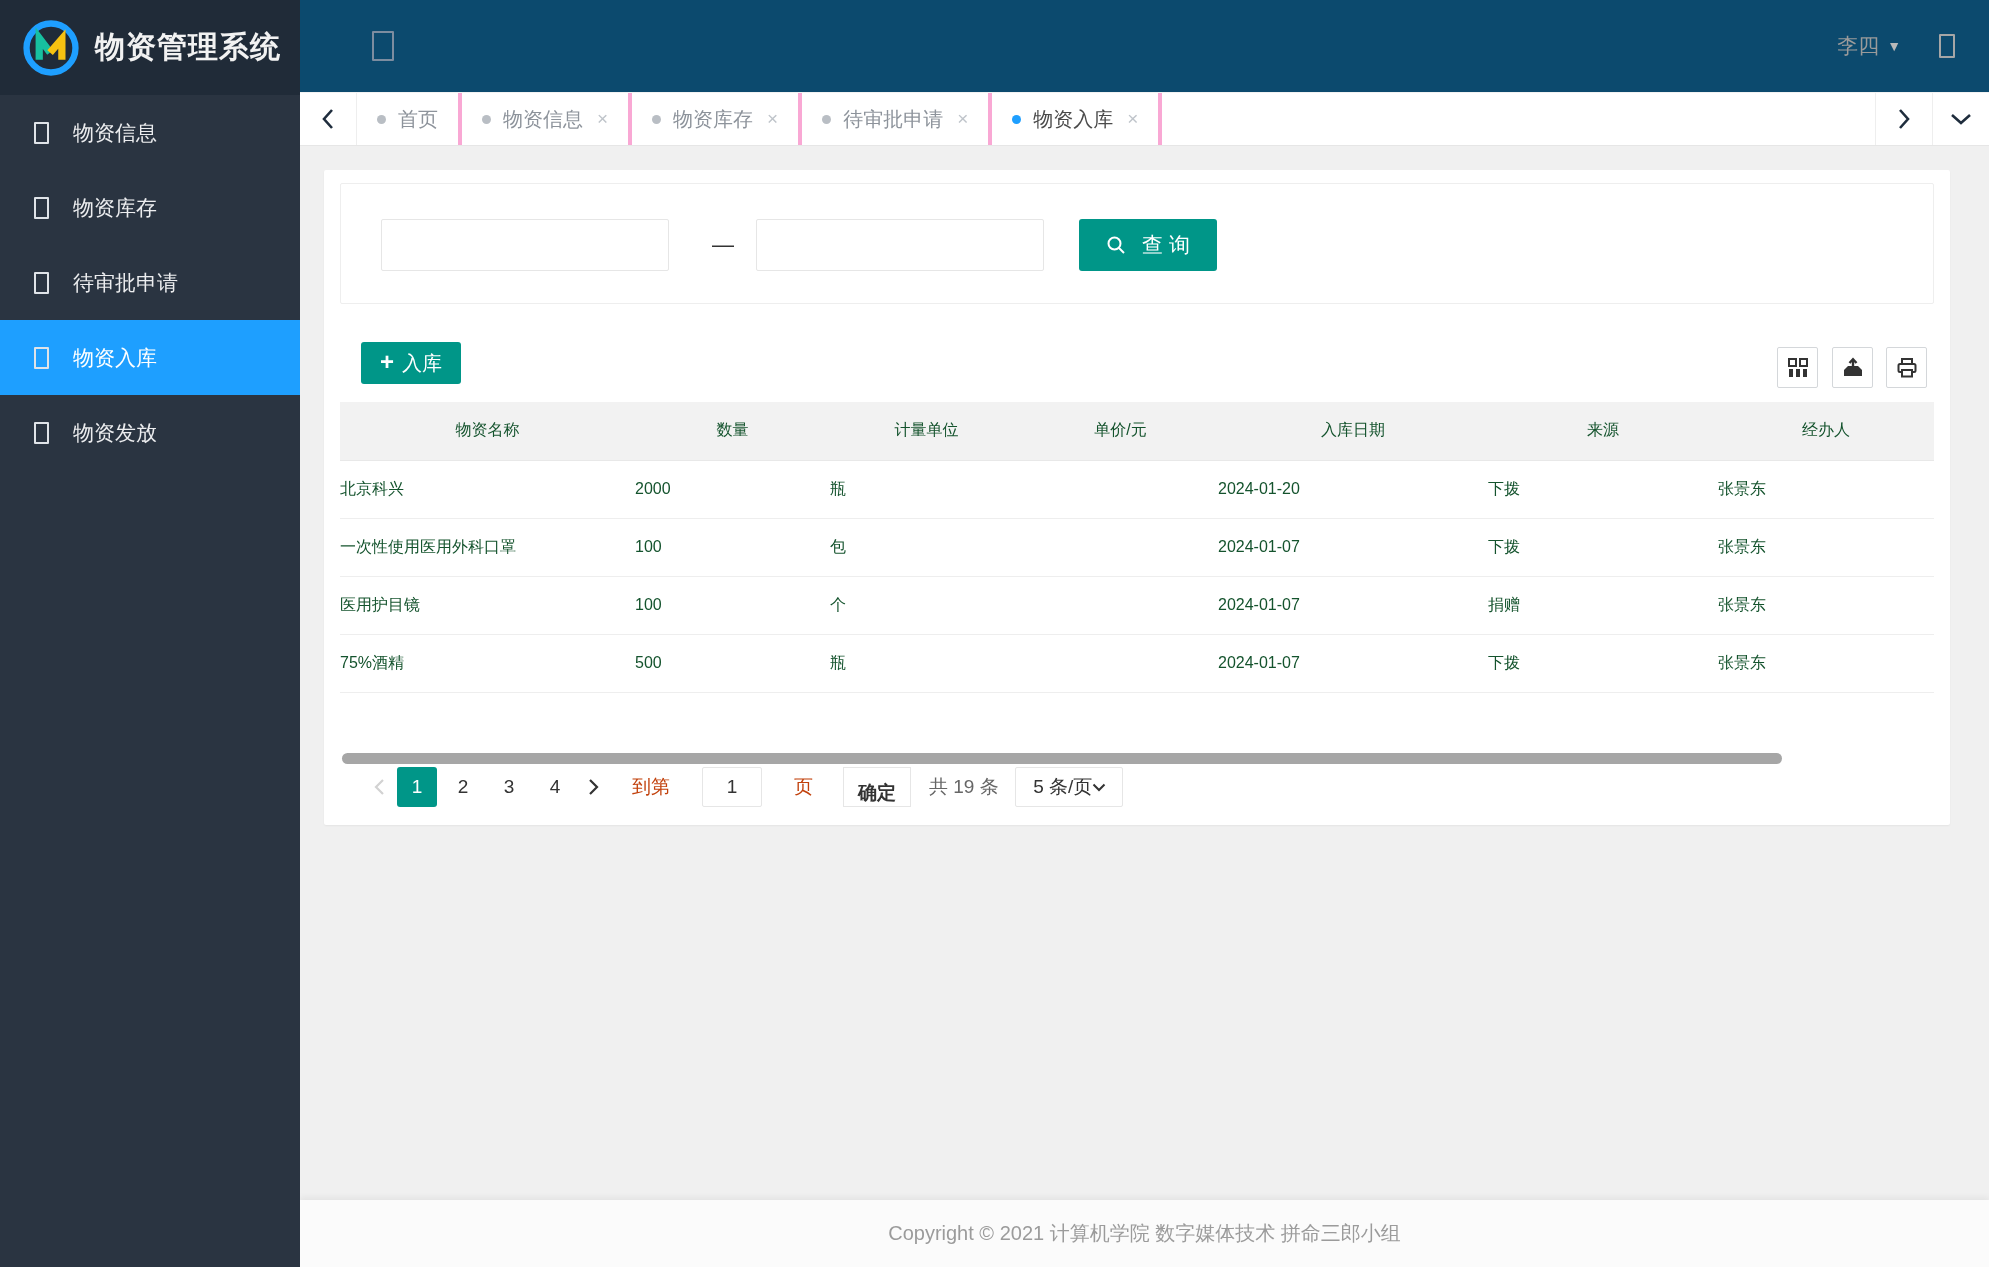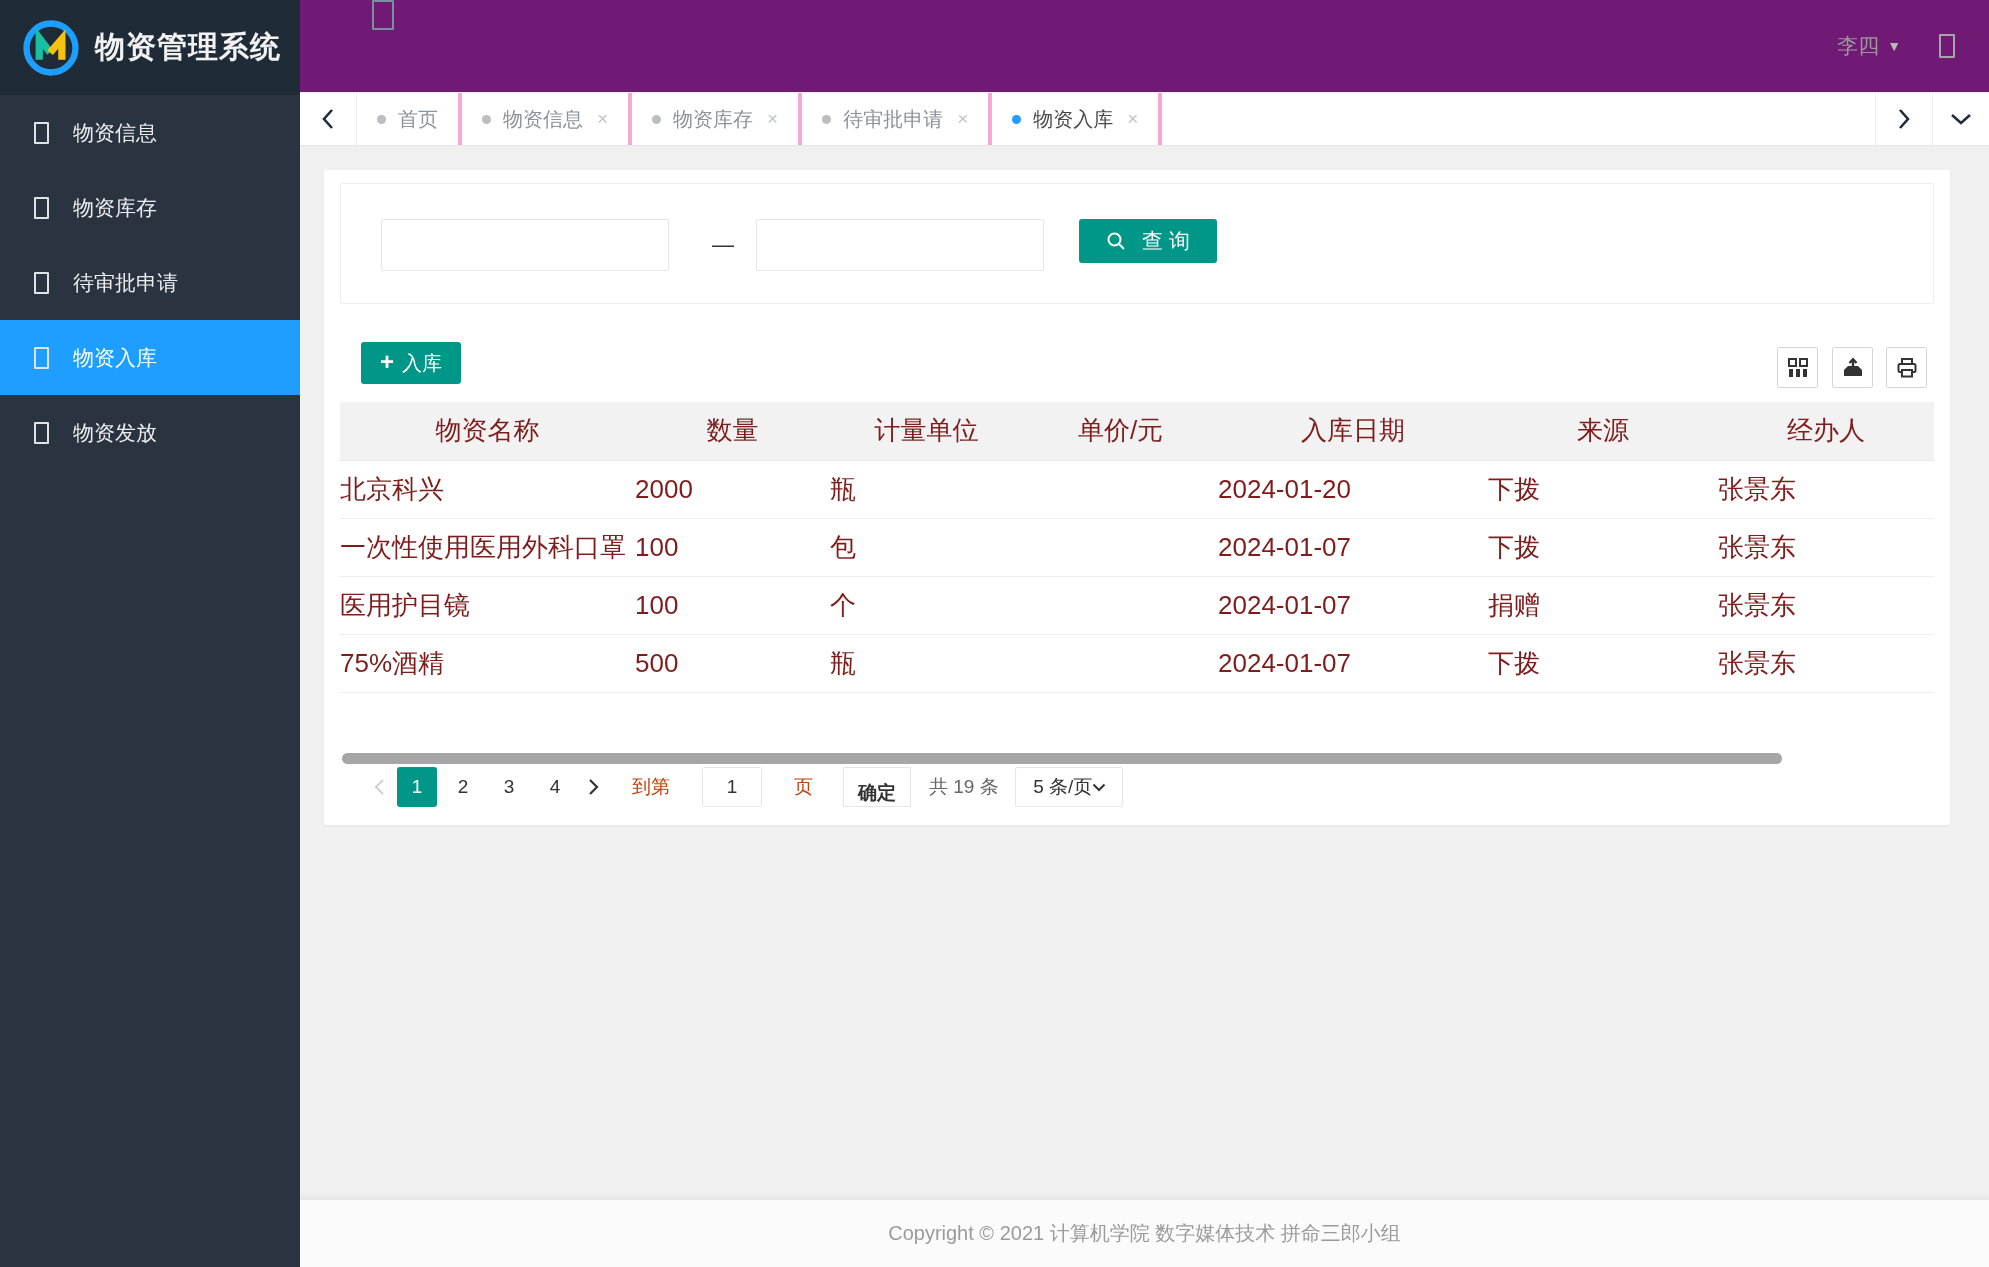--- a/index.html
+++ b/index.html
@@ -9,21 +9,21 @@
 
   
   .sidebar { position:absolute; left:0; top:0; width:300px; height:1267px; background:#2a3441; z-index:5; }
   .logo-area { height:95px; background:#202b38; display:flex; align-items:center; padding-left:22px; gap:15px; }
   .logo-title { color:#f2f2f2; font-size:30px; font-weight:bold; letter-spacing:1px; }
   .menu-item { height:75px; display:flex; align-items:center; padding-left:34px; gap:24px; color:#ecedef; font-size:21px; cursor:pointer; }
   .menu-item.active { background:#1E9FFF; color:#fff; }
   .tofu { display:inline-block; width:15px; height:22px; border:2px solid #dfe3e8; border-radius:1px; flex:0 0 auto; }
 
   
-  .header { position:absolute; left:300px; top:0; width:1689px; height:92px; background:#701a75; display:flex; }
+  .header { position:absolute; left:300px; top:0; width:1689px; height:92px; background:#0c4a6e; display:flex; align-items:center; }
   .collapse-box { margin-left:72px; width:22px; height:30px; border:2px solid #7d8da0; border-radius:1px; cursor:pointer; }
   .user-area { margin-left:auto; margin-right:34px; display:flex; align-items:center; color:#9b9b9b; font-size:21px; }
   .user-caret { font-size:14px; color:#b9b9b9; margin-left:8px; }
   .user-msg { margin-left:38px; width:16px; height:24px; border:2px solid #a6a6a6; border-radius:1px; cursor:pointer; }
 
   
   .tabbar { position:absolute; left:300px; top:92px; width:1689px; height:54px; background:#fff; border-top:1px solid #f2f2f2; border-bottom:1px solid #e6e6e6; display:flex; align-items:stretch; }
   .tab-nav { width:57px; display:flex; align-items:center; justify-content:center; cursor:pointer; }
   .tab-nav.left { border-right:1px solid #eee; }
   .tab-nav.rightborder { border-left:1px solid #eee; }
@@ -34,30 +34,30 @@
   .tab.active .dot { background:#1E9FFF; }
   .tab-spacer { flex:1; }
 
   
   .card { position:absolute; left:324px; top:170px; width:1626px; height:655px; background:#fff; border-radius:2px; box-shadow:0 1px 2px rgba(0,0,0,.05); }
   .search-panel { position:absolute; left:16px; top:13px; width:1594px; height:121px; border:1px solid #eee; border-radius:2px; }
   .inp { position:absolute; top:35px; height:52px; width:288px; border:1px solid #e6e6e6; border-radius:2px; background:#fff; font-size:19px; color:#333; padding:0 12px; outline:none; }
   .inp.start { left:40px; }
   .inp.end { left:415px; }
   .range-dash { position:absolute; left:352px; top:35px; width:60px; height:52px; display:flex; align-items:center; justify-content:center; color:#333; font-size:22px; }
-  .search-btn { position:absolute; left:738px; top:35px; width:138px; height:44px; background:#009688; color:#fff; border:none; border-radius:3px; font-size:21px; display:flex; align-items:center; justify-content:center; gap:16px; cursor:pointer; }
+  .search-btn { position:absolute; left:738px; top:35px; width:138px; height:52px; background:#009688; color:#fff; border:none; border-radius:3px; font-size:21px; display:flex; align-items:center; justify-content:center; gap:16px; cursor:pointer; }
 
   .add-btn { position:absolute; left:37px; top:172px; width:100px; height:42px; background:#009688; color:#fff; border:none; border-radius:3px; font-size:20px; display:flex; align-items:center; justify-content:center; gap:8px; cursor:pointer; }
   .add-btn .plus { font-size:24px; font-weight:bold; line-height:1; margin-top:-2px; }
   .tool-btn { position:absolute; top:177px; width:41px; height:41px; background:#fff; border:1px solid #d4d7da; border-radius:2px; display:flex; align-items:center; justify-content:center; cursor:pointer; }
   .tool-btn.b1 { left:1453px; } .tool-btn.b2 { left:1508px; } .tool-btn.b3 { left:1562px; }
 
   table.grid { position:absolute; left:16px; top:232px; width:1594px; border-collapse:collapse; table-layout:fixed; }
   table.grid th { background:#f2f2f2; font-weight:normal; color:#555; }
-  table.grid th, table.grid td { height:58px; font-size:26px; color:#7f1d1d; border-bottom:1px solid #eee; overflow:hidden; white-space:nowrap; }
+  table.grid th, table.grid td { height:58px; font-size:16px; color:#14532d; border-bottom:1px solid #eee; overflow:hidden; white-space:nowrap; }
   table.grid thead th { border-bottom:1px solid #e8e8e8; }
 
   .hscroll { position:absolute; left:16px; top:583px; width:1594px; height:11px; }
   .hscroll .thumb { position:absolute; left:2px; top:0; width:1440px; height:11px; background:#a6a6a6; border-radius:6px; }
 
   .pagination { position:absolute; left:40px; top:597px; height:40px; display:flex; align-items:center; font-size:19px; color:#333; }
   .pg-arrow { width:30px; height:40px; display:flex; align-items:center; justify-content:center; cursor:pointer; }
   .pg-num { min-width:40px; height:40px; display:flex; align-items:center; justify-content:center; margin:0 3px; border-radius:3px; cursor:pointer; color:#333; }
   .pg-num.active { background:#009688; color:#fff; }
   .pg-muted { color:#c2410c; margin:0 24px; }

